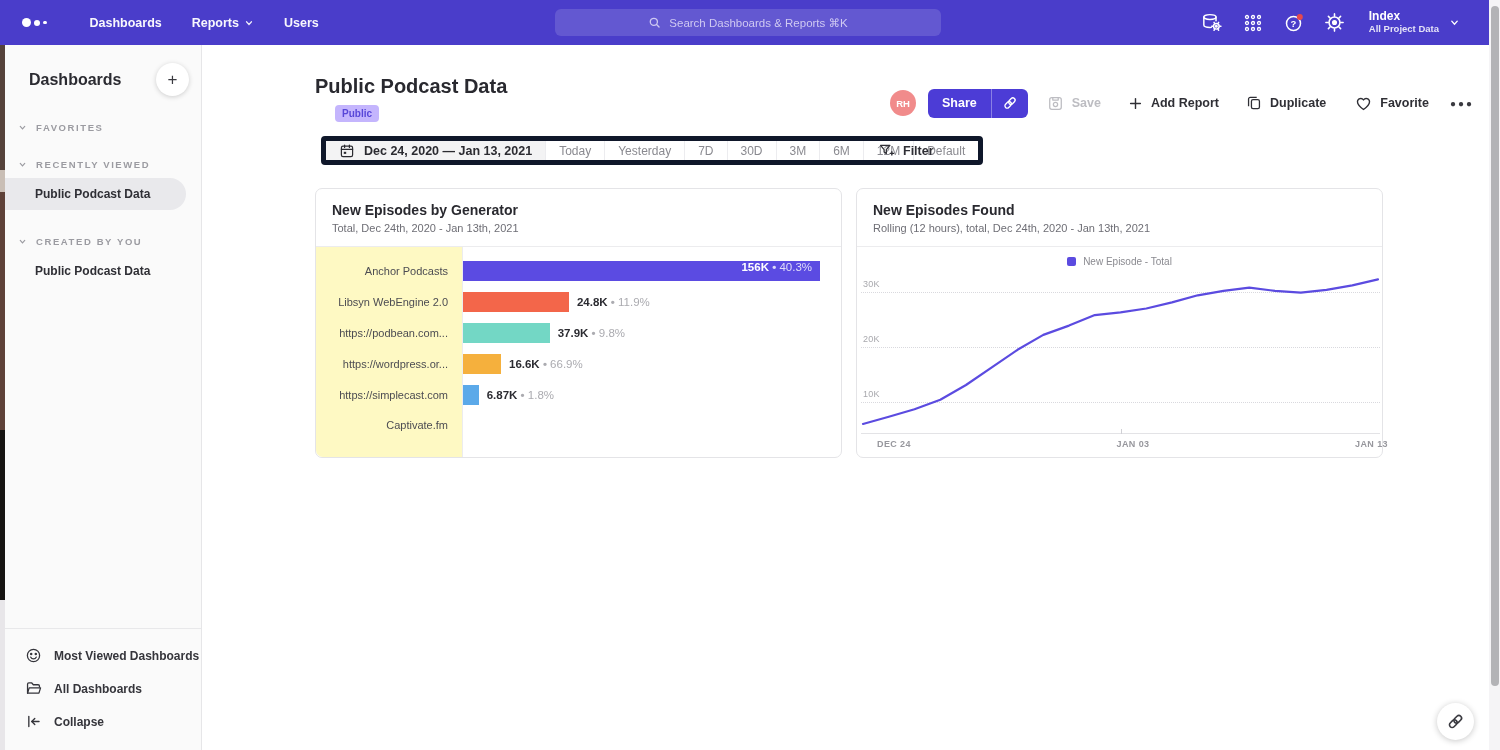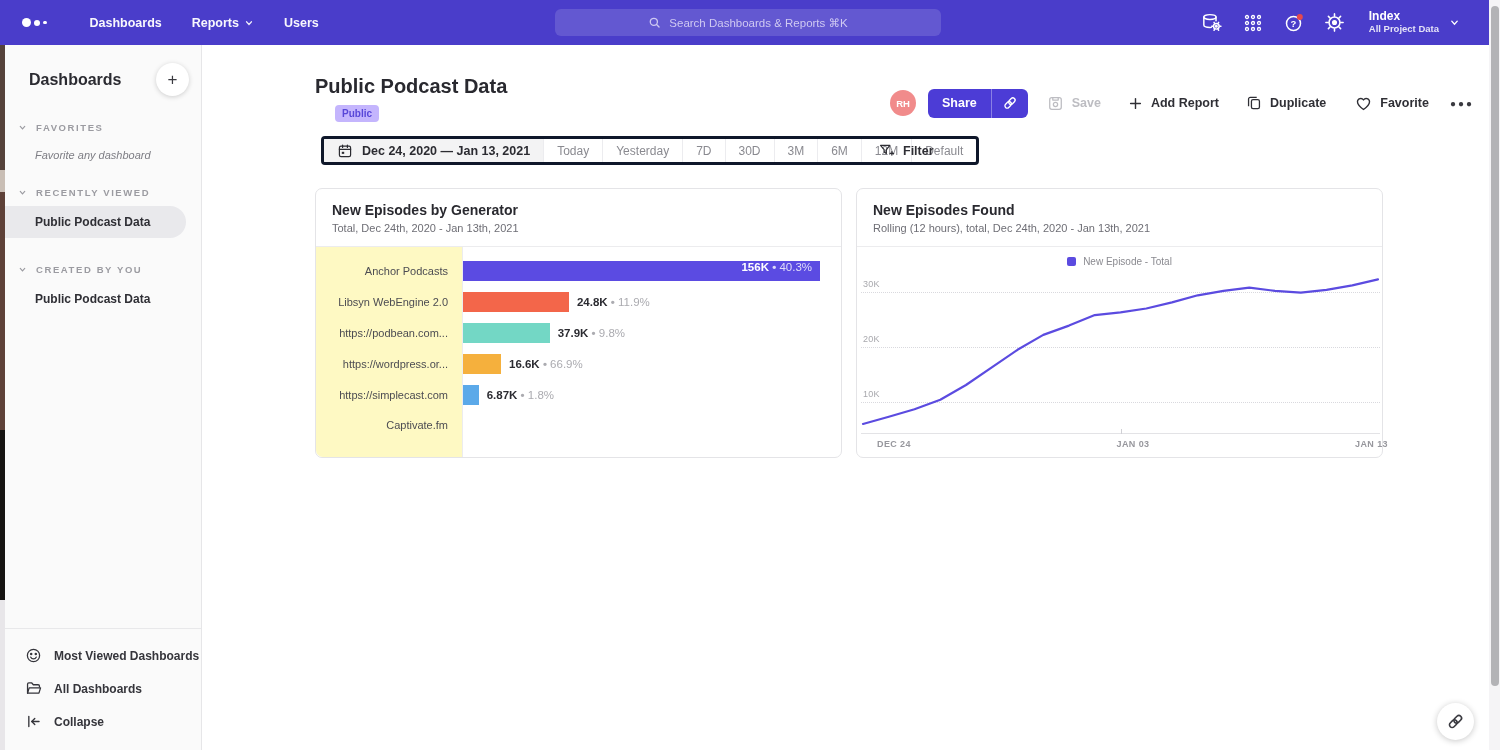--- a/index.html
+++ b/index.html
@@ -51,21 +51,21 @@
   .actions { position:absolute; left:890px; top:89px; height:28px; display:flex; align-items:center; }
   .avatar { width:26px; height:26px; border-radius:50%; background:#f18b8b; color:#fff; font-size:9.5px; font-weight:700; display:flex; align-items:center; justify-content:center; cursor:pointer; }
   .share-split { display:flex; height:29px; margin-left:12px; border-radius:6px; overflow:hidden; cursor:pointer; }
   .share-main { background:#4c3cd6; color:#fff; font-size:12.5px; font-weight:700; display:flex; align-items:center; padding:0 14px; }
   .share-link { background:#4c3cd6; border-left:1px solid rgba(255,255,255,.35); display:flex; align-items:center; padding:0 10px; }
   .act-btn { display:flex; align-items:center; gap:8px; font-size:12.5px; font-weight:700; color:#2f2f35; cursor:pointer; }
   .act-btn.disabled { color:#bdbdc2; cursor:default; }
   .more-dots { color:#3a3a40; font-size:10px; letter-spacing:2px; font-weight:700; cursor:pointer; }
 
   
-  .datebar { position:absolute; left:321px; top:136px; height:29px; display:flex; align-items:stretch; border:3px solid #0f172a; border-radius:4px; background:#fff; overflow:hidden; }
+  .datebar { position:absolute; left:321px; top:136px; height:29px; display:flex; align-items:stretch; border:5px solid #0f172a; border-radius:4px; background:#fff; overflow:hidden; }
   .date-main { display:flex; align-items:center; gap:9px; background:#f3f3f4; padding:0 13px; font-size:12.5px; font-weight:700; color:#2b2b31; cursor:pointer; }
   .preset { display:flex; align-items:center; padding:0 13px; font-size:12px; color:#8a8a90; border-left:1px solid #ececef; cursor:pointer; }
   .filter-btn { position:absolute; left:878px; top:136px; height:29px; display:flex; align-items:center; gap:8px; font-size:12.5px; font-weight:700; color:#2f2f35; cursor:pointer; }
 
   
   .card { position:absolute; top:188px; width:527px; height:270px; background:#fff; border:1px solid #e4e4e7; border-radius:7px; }
   .card.left { left:315px; } .card.right { left:856px; }
   .card-head { padding:13px 16px 0 16px; height:58px; border-bottom:1px solid #ececee; }
   .card-title { font-size:14px; font-weight:700; color:#29292f; }
   .card-sub { font-size:11px; color:#6e6e75; margin-top:4px; }
@@ -207,21 +207,20 @@
       <button class="sb-add">+</button>
     </div>
 
     <div class="sb-section">
       <div class="sb-section-head">
         <svg width="9" height="9" viewBox="0 0 20 20" fill="none" stroke="#9b9ba1" stroke-width="2.6" stroke-linecap="round">
             <polyline points="5 7.5 10 13 15 7.5"></polyline>
           </svg>
         <span>FAVORITES</span>
       </div>
-      <div class="sb-empty">Favorite any dashboard</div>
     </div>
 
     <div class="sb-section">
       <div class="sb-section-head">
         <svg width="9" height="9" viewBox="0 0 20 20" fill="none" stroke="#9b9ba1" stroke-width="2.6" stroke-linecap="round">
             <polyline points="5 7.5 10 13 15 7.5"></polyline>
           </svg>
         <span>RECENTLY VIEWED</span>
       </div>
       <div class="sb-item active">Public Podcast Data</div>

